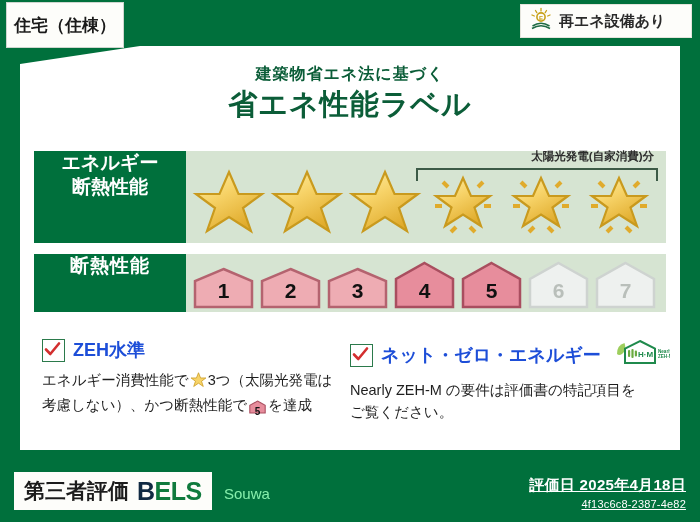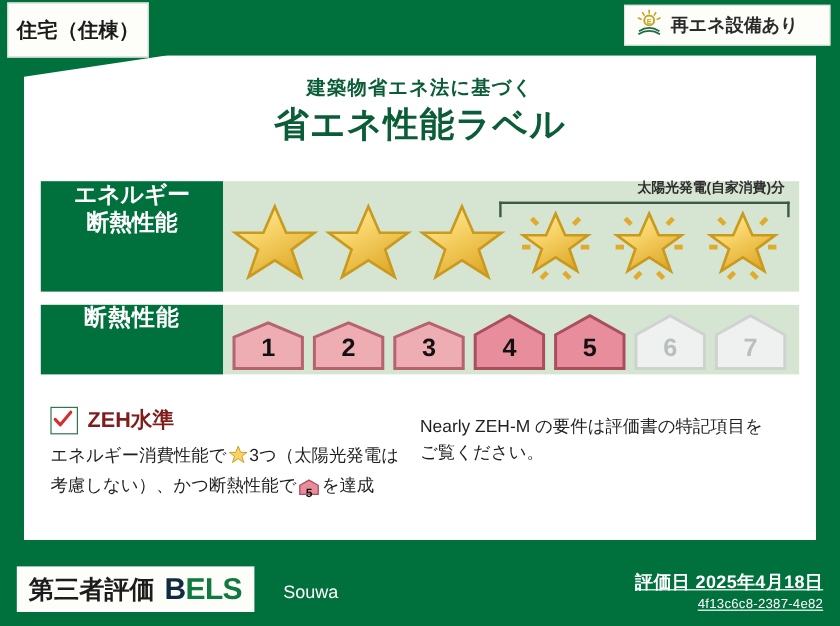--- a/index.html
+++ b/index.html
@@ -209,21 +209,21 @@
     width: 21px;
     height: 21px;
     border: 1.5px solid #2b7a4b;
     background: #ffffff;
     position: relative;
   }
   .checkbox svg { position: absolute; left: 1px; top: 1px; }
   .note-title {
     font-size: 18px;
     font-weight: bold;
-    color: #7f1d1d;
+    color: #1d4ed8;
     letter-spacing: 0px;
     white-space: nowrap;
   }
   .note-body {
     margin-top: 7px;
     font-size: 14.5px;
     color: #1f1f1f;
     line-height: 1.55;
   }
   .inline-star { vertical-align: -3px; margin: 0 1px; }
@@ -255,24 +255,24 @@
     font-size: 25px;
     font-weight: bold;
     margin-left: 8px;
     letter-spacing: -0.5px;
   }
   #bels-box .bels-b { color: #102a43; }
   #bels-box .bels-els { color: #0f7a3d; text-align: right; }
 
   #operator-name {
     position: absolute;
-    left: 236px;
+    left: 224px;
     bottom: 20px;
     font-size: 15px;
-    color: #ffffff;
+    color: #86efac;
   }
 
   #footer-right {
     position: absolute;
     right: 14px;
     bottom: 12px;
     text-align: right;
     color: #ffffff;
     text-decoration: underline;
   }
@@ -473,20 +473,42 @@
       <div class="note-body">
         <span>エネルギー消費性能で</span><span class="inline-star"><svg width="17" height="17" viewBox="0 0 78 78">
               <polygon points="39,8 48.5,32 73,32 53,47 61,71 39,56 17,71 25,47 5,32 29.5,32" fill="#f7d368" stroke="#c99a1e" stroke-width="3.5"></polygon>
             </svg></span><span>3つ（太陽光発電は考慮しない）、かつ断熱性能で</span><span class="inline-house"><svg width="17" height="14" viewBox="0 0 63 48">
               <polygon points="31.5,2 60,18 60,46 3,46 3,18" fill="#e78d9c" stroke="#a94e5f" stroke-width="4"></polygon>
             </svg><span class="ih-num">5</span></span><span>を達成</span>
       </div>
     </div>
 
     <div class="note-col" id="note-right">
+      <div class="note-head">
+        <span class="checkbox">
+          <svg width="17" height="17" viewBox="0 0 17 17">
+            <path d="M2 8.5 L6.3 13 L15 2.5" fill="none" stroke="#d32f2f" stroke-width="2.6" stroke-linecap="round" stroke-linejoin="round"></path>
+          </svg>
+        </span>
+        <span class="note-title">ネット・ゼロ・エネルギー</span>
+        <span id="zehm-logo">
+          <svg width="56" height="30" viewBox="0 0 56 30">
+            <path d="M3 16 Q3 7 10.5 5 Q13 12 8 16 Q5 18 3 16 Z" fill="#8cc63f" opacity="0.85"></path>
+            <polygon points="26,3 41,10.5 41,25 11,25 11,10.5" fill="#ffffff" stroke="#1f8a4c" stroke-width="2"></polygon>
+            <g fill="#6aab3f">
+              <rect x="14" y="12" width="2.2" height="7" rx="1"></rect>
+              <rect x="17.4" y="11" width="2.2" height="9" rx="1"></rect>
+              <rect x="20.8" y="12.4" width="2.2" height="6.2" rx="1"></rect>
+            </g>
+            <text x="31.5" y="19" font-size="8" font-weight="bold" fill="#1f8a4c" text-anchor="middle" font-family="Liberation Sans, sans-serif">H·M</text>
+            <text x="44" y="15" font-size="4.6" font-weight="bold" fill="#1f8a4c" font-family="Liberation Sans, sans-serif">Nearly</text>
+            <text x="44" y="20" font-size="4.6" font-weight="bold" fill="#1f8a4c" font-family="Liberation Sans, sans-serif">ZEH-M</text>
+          </svg>
+        </span>
+      </div>
       <div class="note-body">Nearly ZEH-M の要件は評価書の特記項目をご覧ください。</div>
     </div>
 
   </div>
 
   <div id="bels-box">
     <span class="bels-ja">第三者評価</span>
     <span class="bels-en"><span class="bels-b">B</span><span class="bels-els">ELS</span></span>
   </div>
   <div id="operator-name">Souwa</div>

